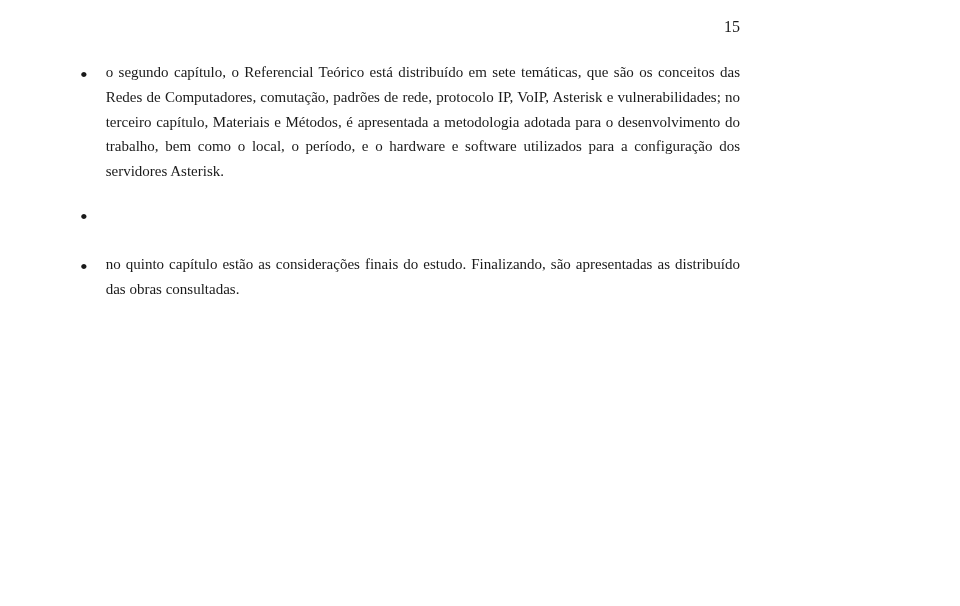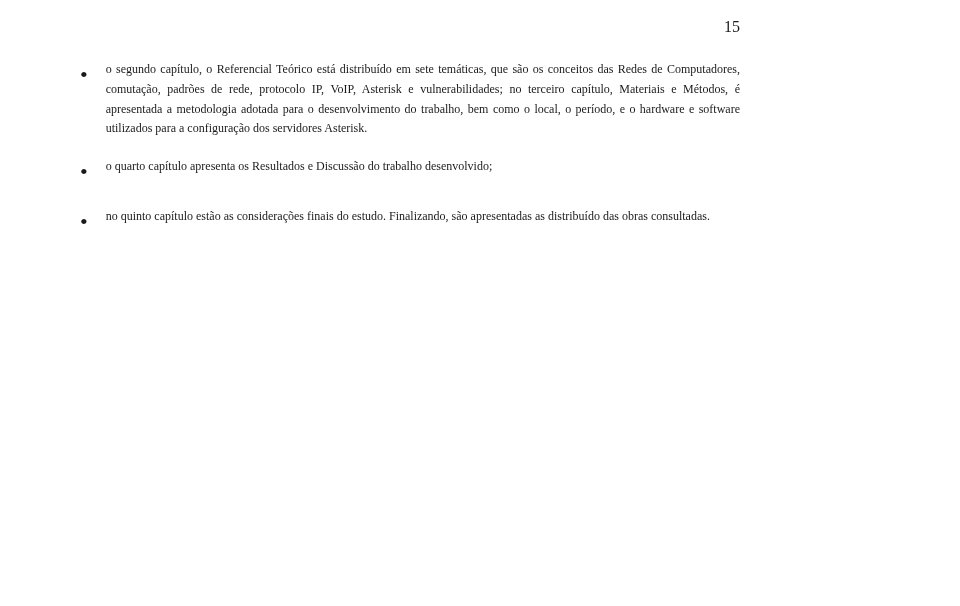--- a/index.html
+++ b/index.html
@@ -57,21 +57,21 @@
     .bullet-dot {
       font-size: 22px;
       margin-right: 18px;
       margin-top: -3px;
       flex-shrink: 0;
       line-height: 1.6;
     }
 
     .bullet-text {
       flex: 1;
-      font-size: 12px;
+      font-size: 15px;
       line-height: 1.65;
       text-align: justify;
     }
   </style>
 </head>
 <body>
 
 <div class="page">
 
   <div class="page-number">15</div>
@@ -81,23 +81,20 @@
 
       <li>
         <span class="bullet-dot">•</span>
         <span class="bullet-text">
           o segundo capítulo, o Referencial Teórico está distribuído em sete temáticas, que são os conceitos das Redes de Computadores, comutação, padrões de rede, protocolo IP, VoIP, Asterisk e vulnerabilidades; no terceiro capítulo, Materiais e Métodos, é apresentada a metodologia adotada para o desenvolvimento do trabalho, bem como o local, o período, e o hardware e software utilizados para a configuração dos servidores Asterisk.
         </span>
       </li>
 
       <li>
         <span class="bullet-dot">•</span>
-        <span class="bullet-text">
-          o quarto capítulo apresenta os Resultados e Discussão do trabalho desenvolvido;
-        </span>
       </li>
 
       <li>
         <span class="bullet-dot">•</span>
         <span class="bullet-text">
           no quinto capítulo estão as considerações finais do estudo. Finalizando, são apresentadas as distribuído das obras consultadas.
         </span>
       </li>
 
     </ul>

